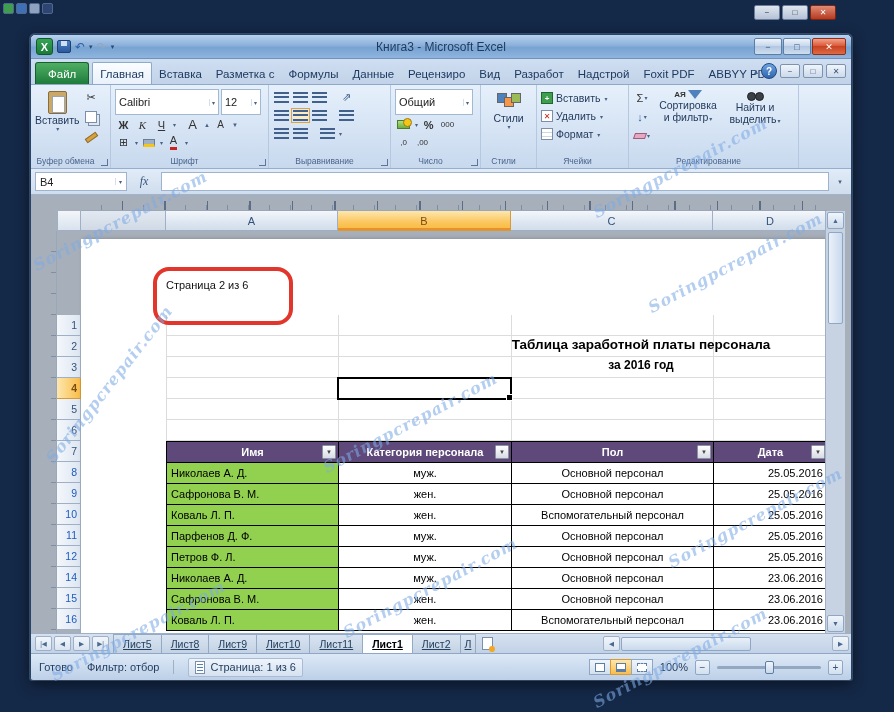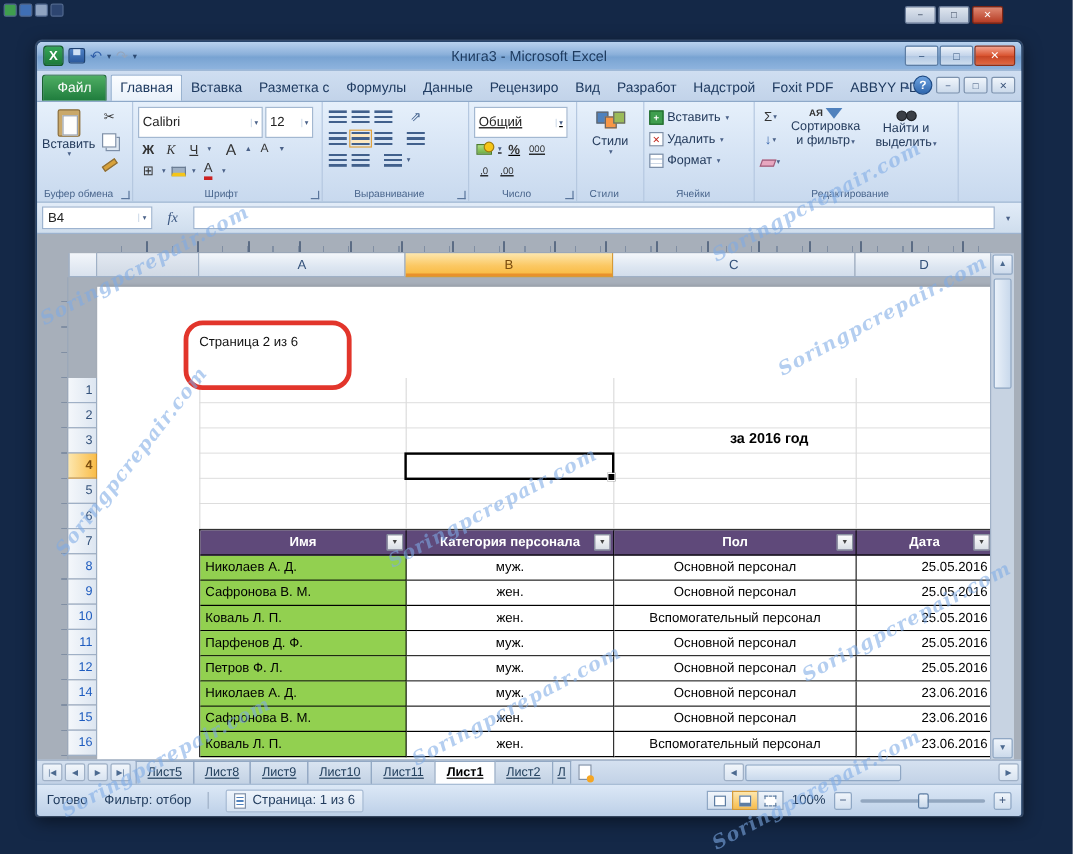--- a/index.html
+++ b/index.html
@@ -405,21 +405,21 @@
             </div>
           <div class="ribtn" style="margin-left:8px;">
               <span class="alic"></span>
             </div>
           <span class="tinycaret">▾</span>
         </div>
         <div class="glabel">Выравнивание</div>
         <div class="dl"></div>
       </div>
 
-      <div class="rgroup" style="width:90px;text-decoration:underline;">
+      <div class="rgroup" style="width:90px;">
         <div class="rrow">
           <div class="combo" style="width:78px;">
             <span>Общий</span>
             <span class="cc">▾</span>
           </div>
         </div>
         <div class="rrow">
           <div class="ribtn">
               <span class="coin"></span>
             </div>
@@ -543,20 +543,21 @@
         <div class="rh blue">12</div>
         <div class="rh blue">14</div>
         <div class="rh blue">15</div>
         <div class="rh blue">16</div>
       </div>
 
       <div class="page">
         <div class="gridlines"></div>
         <div class="pgheader">Страница 2 из 6</div>
         <div class="callout"></div>
+        <div class="sheettitle1">Таблица заработной платы персонала</div>
         <div class="sheettitle2">за 2016 год</div>
         <div class="selbox"></div>
 
         <div class="xtable">
           <div class="xc hd">
               <span>Имя</span>
               <span class="filterbtn">▼</span>
             </div>
           <div class="xc hd">
               <span>Категория персонала</span>

